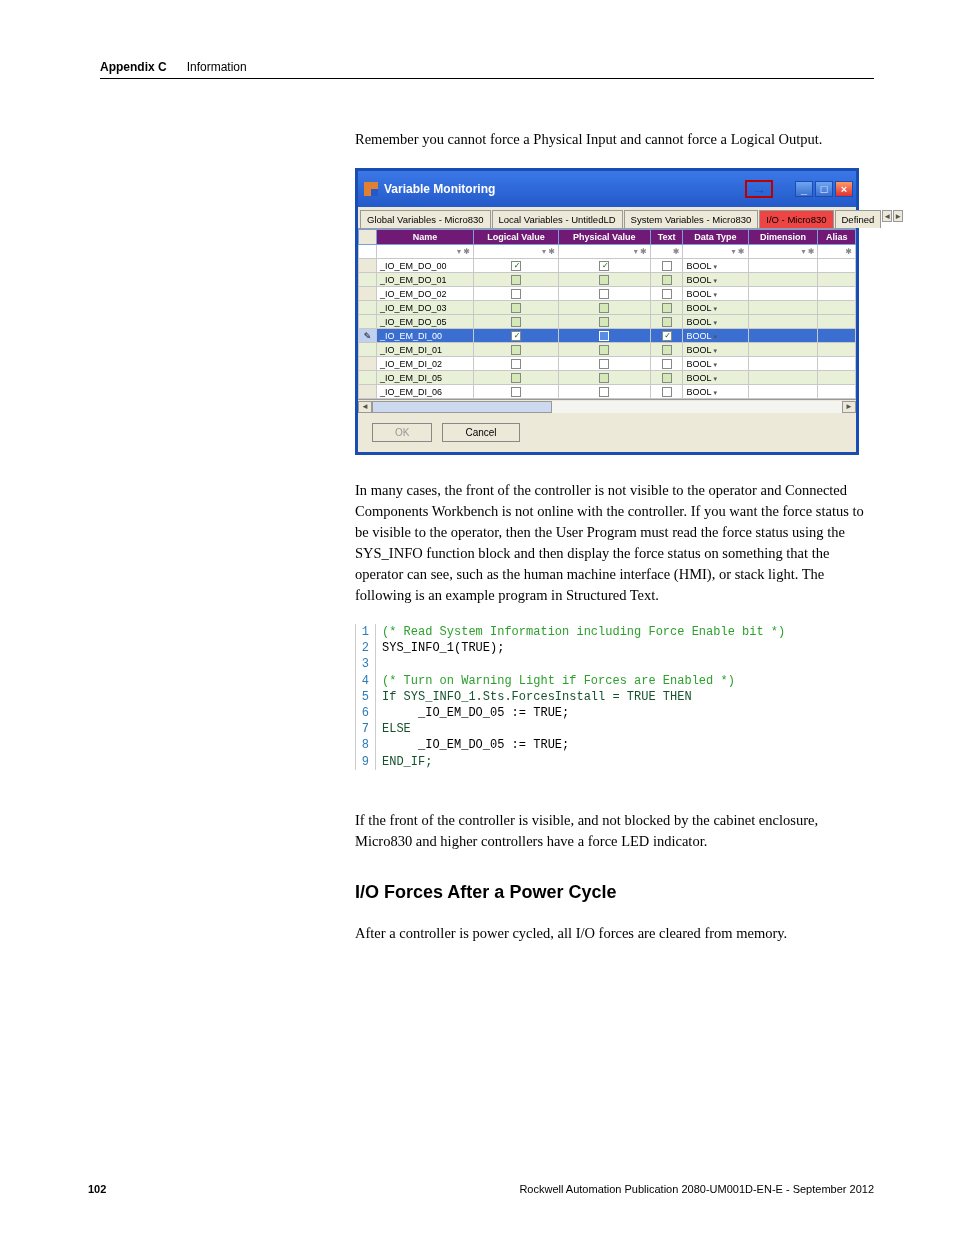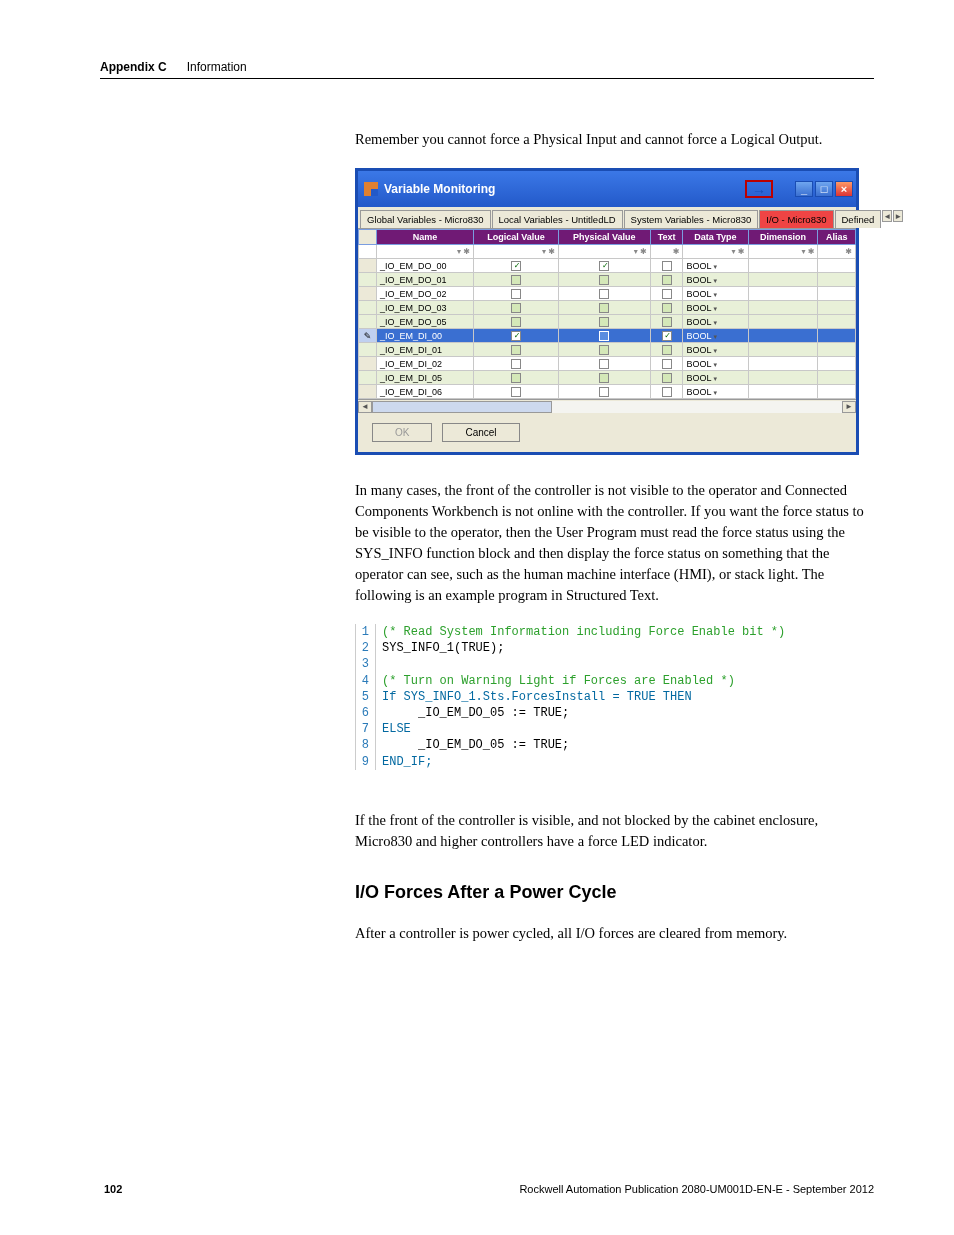--- a/index.html
+++ b/index.html
@@ -97,34 +97,34 @@
     font-family:"Courier New",monospace;
     font-size:12px;
     line-height:1.35;
     margin-bottom:40px;
     border-left:1px solid #ccc;
   }
   .code-line{display:flex;}
   .lineno{width:20px;text-align:right;color:#2b7bb9;padding-right:6px;border-right:1px solid #ccc;}
   .codetxt{padding-left:6px;white-space:pre;}
   .c-comment{color:#2ca02c;}
-  .c-kw{color:#0369a1;}
+  .c-kw{color:#14532d;}
   .c-def{color:#000;}
   .h2{
     margin-left:255px;
     font-family:Arial,Helvetica,sans-serif;
     font-weight:bold;
     font-size:18px;
     margin-bottom:20px;
     margin-top:30px;
   }
   .footer{
     position:absolute;
     bottom:40px;
-    left:104px;
+    left:88px;
     right:80px;
     display:flex;
     justify-content:space-between;
     font-family:Arial,Helvetica,sans-serif;
     font-size:11px;
   }
   .footer .pg{font-weight:bold;}
 </style>
 </head>
 <body>

